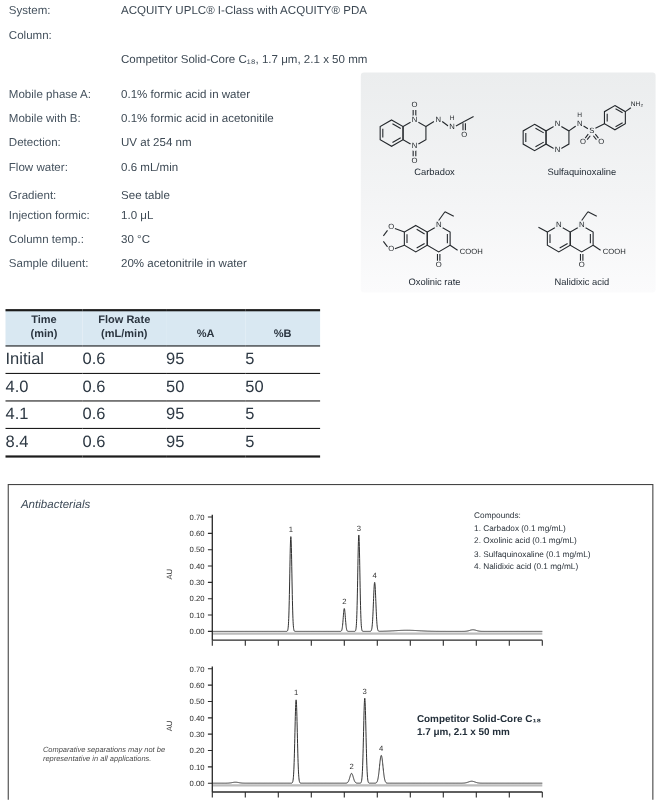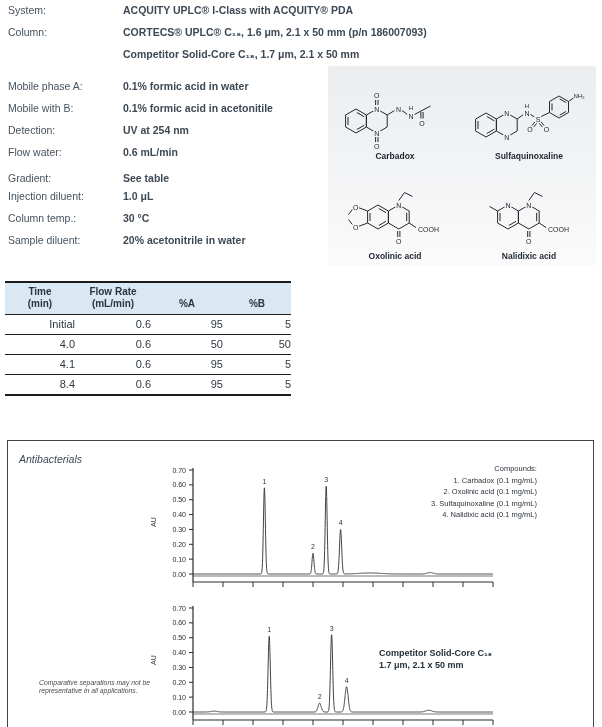--- a/index.html
+++ b/index.html
@@ -2,69 +2,68 @@
 <html><head>
 <meta charset="utf-8">
 <style>
   html,body{margin:0;padding:0;}
   body{
     width:602px;height:727px;position:relative;background:#ffffff;
     font-family:"Liberation Sans","DejaVu Sans",sans-serif;
     color:#45525e;overflow:hidden;
   }
   
-  .m-row{position:absolute;left:8px;display:flex;font-size:10.5px;line-height:12px;color:#45525e;gap:13px;}
+  .m-row{position:absolute;left:8px;display:flex;font-size:10.5px;line-height:12px;color:#45525e;}
   .m-label{width:102px;flex:0 0 102px;}
-  .m-value{white-space:nowrap;color:#3d4954;font-weight:bold;}
+  .m-value{white-space:nowrap;color:#3d4954;}
   
   .structs{
     position:absolute;left:328px;top:66px;width:268px;height:200px;
     background:linear-gradient(180deg,#ebedee 0%,#f3f4f5 55%,#fbfbfc 100%);
     border-radius:3px;
     display:grid;grid-template-columns:1fr 1fr;grid-template-rows:1fr 1fr;
   }
   .struct-cell{display:flex;flex-direction:column;align-items:center;justify-content:flex-end;padding-bottom:5px;}
-  .struct-label{font-size:8.5px;font-weight:bold;color:#1d2630;margin-top:0;}
+  .struct-label{font-size:8.5px;font-weight:normal;color:#1d2630;margin-top:0;}
   .struct-cell svg{display:block;}
   .chem{stroke:#24282c;stroke-width:1;fill:none;}
   .atom{font-size:7px;fill:#24282c;font-family:"Liberation Sans","DejaVu Sans",sans-serif;}
   .atom-sm{font-size:6px;fill:#24282c;}
   .atom-bg{fill:#eff1f2;stroke:none;}
   
   .grad-table{position:absolute;left:5px;top:281px;width:286px;border-collapse:collapse;table-layout:fixed;}
   .grad-table th{
     background:#d9e8f2;font-size:10px;font-weight:bold;color:#2b3540;
     border-top:2px solid #1c1c1c;border-bottom:1.5px solid #1c1c1c;
     padding:3px 0 4px;text-align:center;line-height:12px;vertical-align:bottom;
   }
   .grad-table td{
-    font-size:11px;color:#2e3944;text-align:right;padding:3px 0 4px;
+    font-size:15px;color:#2e3944;text-align:left;padding:3px 0 4px;
     border-bottom:1.5px solid #1c1c1c;
     margin-top:40px;
   }
   .grad-table tr:last-child td{border-bottom:2px solid #1c1c1c;}
   
   .fig-panel{position:absolute;left:7px;top:440px;width:585px;height:303px;border:1px solid #454545;background:#ffffff;}
   .fig-title{position:absolute;left:11px;top:12px;font-size:10.5px;font-style:italic;color:#3c4956;}
-  .legend{position:absolute;left:423px;top:22px;font-size:7.5px;line-height:11.5px;color:#2c343c;text-align:right;}
+  .legend{position:absolute;left:423px;top:22px;font-size:7.5px;line-height:11.5px;color:#2c343c;}
   .col-label{position:absolute;font-size:9px;font-weight:bold;line-height:12px;color:#232f3a;}
   .fig-note{position:absolute;left:31px;top:238px;width:122px;font-size:6.8px;line-height:8px;font-style:italic;color:#4a4a4a;}
   .chart-svg{position:absolute;left:128px;}
 </style>
 </head>
 <body>
 
 <div>
   <div class="m-row" style="top:4px">
       <span class="m-label">System:</span>
       <span class="m-value">ACQUITY UPLC® I-Class with ACQUITY® PDA</span>
     </div>
   <div class="m-row" style="top:26px">
       <span class="m-label">Column:</span>
-      <span class="m-value">CORTECS® UPLC® C₁₈, 1.6 μm, 2.1 x 50 mm (p/n 186007093)</span>
     </div>
   <div class="m-row" style="top:48px">
       <span class="m-label"></span>
       <span class="m-value">Competitor Solid-Core C₁₈, 1.7 μm, 2.1 x 50 mm</span>
     </div>
   <div class="m-row" style="top:80px">
       <span class="m-label">Mobile phase A:</span>
       <span class="m-value">0.1% formic acid in water</span>
     </div>
   <div class="m-row" style="top:102px">
@@ -77,21 +76,21 @@
     </div>
   <div class="m-row" style="top:146px">
       <span class="m-label">Flow water:</span>
       <span class="m-value">0.6 mL/min</span>
     </div>
   <div class="m-row" style="top:172px">
       <span class="m-label">Gradient:</span>
       <span class="m-value">See table</span>
     </div>
   <div class="m-row" style="top:190px">
-      <span class="m-label">Injection diluent:</span>
+      <span class="m-label">Injection formic:</span>
       <span class="m-value">1.0 μL</span>
     </div>
   <div class="m-row" style="top:212px">
       <span class="m-label">Column temp.:</span>
       <span class="m-value">30 °C</span>
     </div>
   <div class="m-row" style="top:234px">
       <span class="m-label">Sample diluent:</span>
       <span class="m-value">20% acetonitrile in water</span>
     </div>
@@ -184,21 +183,21 @@
       <circle class="atom-bg" cx="62.8" cy="34" r="4.2"></circle>
       <text class="atom" x="62.8" y="34" text-anchor="middle" dominant-baseline="central">N</text>
       <line class="chem" x1="62.8" y1="29.5" x2="68.5" y2="21.5"></line>
       <line class="chem" x1="68.5" y1="21.5" x2="76.5" y2="25.5"></line>
       <line class="chem" x1="73.2" y1="52" x2="80" y2="56.5"></line>
       <text class="atom" x="82" y="58.5" text-anchor="start" dominant-baseline="central">COOH</text>
       <line class="chem" x1="61.7" y1="60" x2="61.7" y2="66"></line>
         <line class="chem" x1="63.9" y1="60" x2="63.9" y2="66"></line>
       <text class="atom" x="62.8" y="70.5" text-anchor="middle" dominant-baseline="central">O</text>
     </svg>
-    <div class="struct-label">Oxolinic acid</div>
+    <div class="struct-label">Oxolinic rate</div>
   </div>
 
   <div class="struct-cell">
     <svg width="118" height="68" viewBox="0 12 118 68">
       <polygon class="chem" points="38,34 48.4,40 48.4,52 38,58 27.6,52 27.6,40"></polygon>
       <line class="chem" x1="30" y1="42" x2="30" y2="50"></line>
       <line class="chem" x1="38.8" y1="54.5" x2="46" y2="50.3"></line>
       <polygon class="chem" points="58.8,34 69.2,40 69.2,52 58.8,58 48.4,52 48.4,40"></polygon>
       <line class="chem" x1="66.7" y1="41.8" x2="66.7" y2="50.2"></line>
       <circle class="atom-bg" cx="38" cy="34" r="4.2"></circle>

